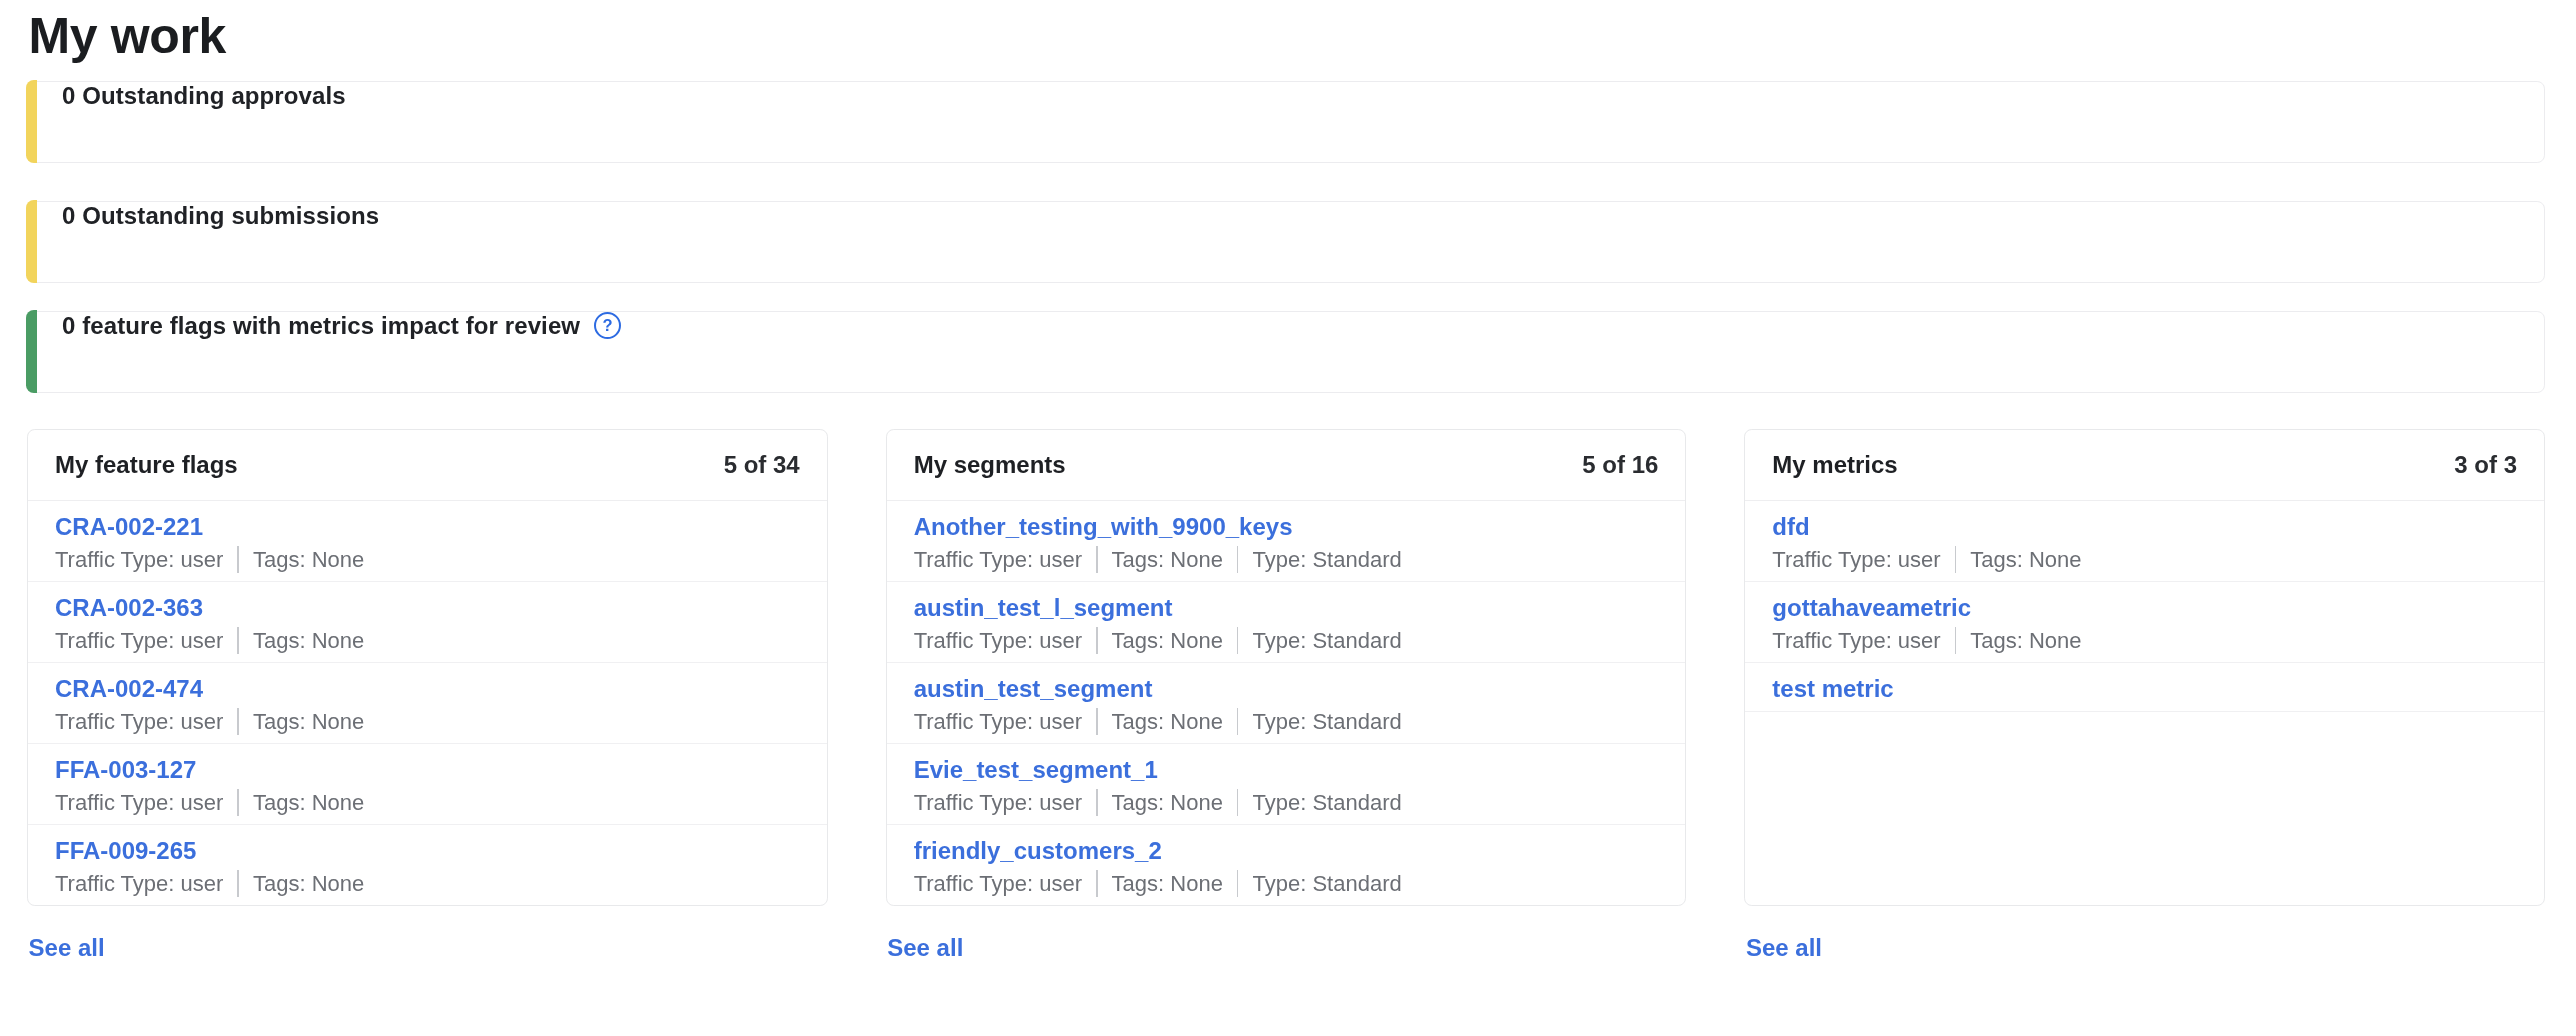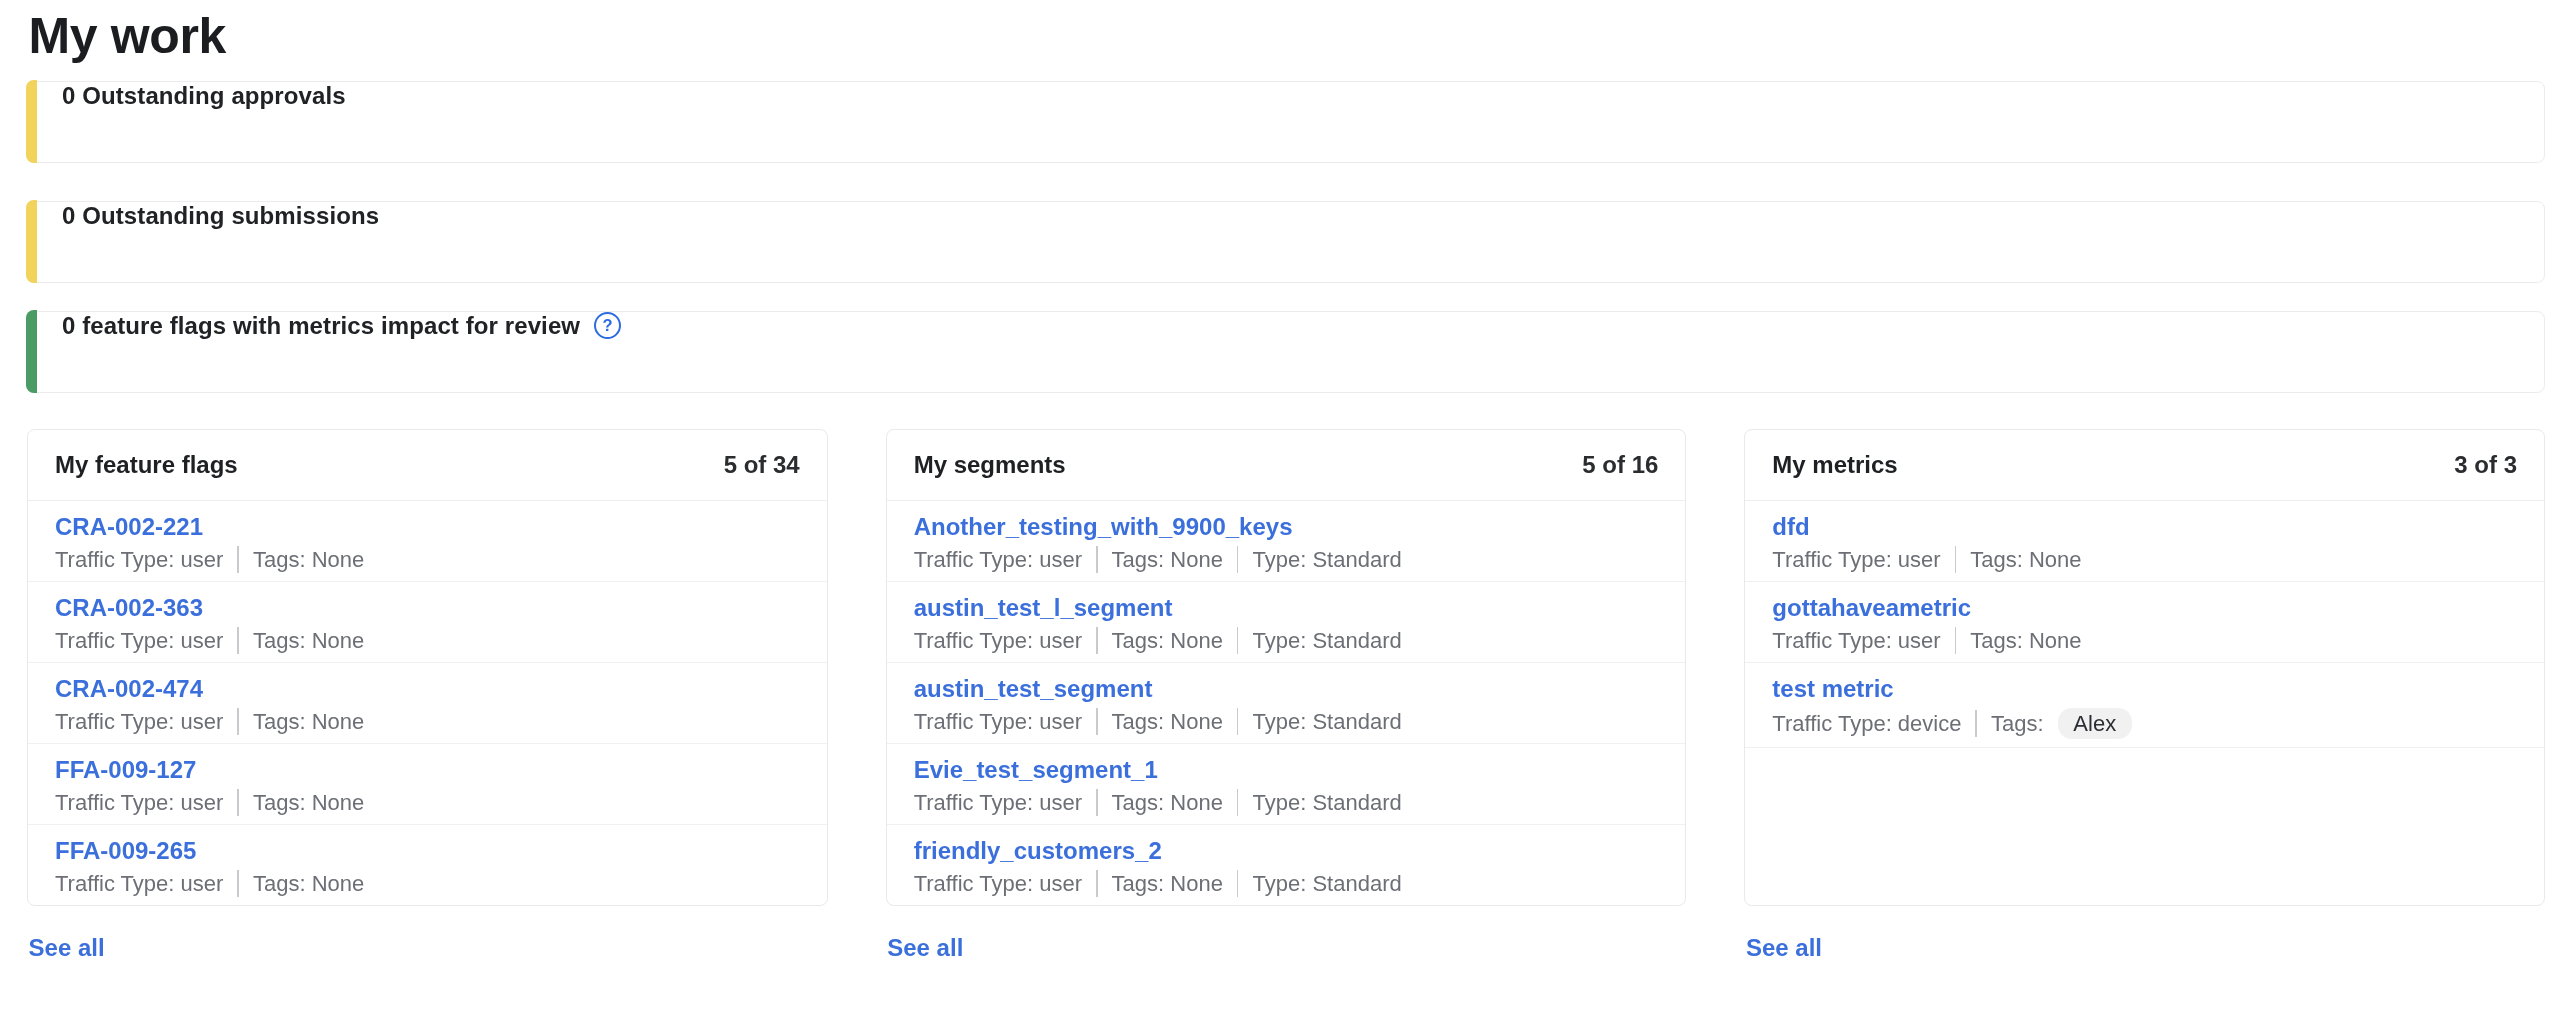--- a/index.html
+++ b/index.html
@@ -162,21 +162,21 @@
         </div>
         <div class="row">
           <a class="row-link">CRA-002-474</a>
           <div class="row-meta">
             <span>Traffic Type: user</span>
             <span class="sep"></span>
             <span>Tags: None</span>
           </div>
         </div>
         <div class="row">
-          <a class="row-link">FFA-009-127</a>
+          <a class="row-link">FFA-003-127</a>
           <div class="row-meta">
             <span>Traffic Type: user</span>
             <span class="sep"></span>
             <span>Tags: None</span>
           </div>
         </div>
         <div class="row no-divider">
           <a class="row-link">FFA-009-265</a>
           <div class="row-meta">
             <span>Traffic Type: user</span>
@@ -265,26 +265,20 @@
         <div class="row">
           <a class="row-link">gottahaveametric</a>
           <div class="row-meta">
             <span>Traffic Type: user</span>
             <span class="sep"></span>
             <span>Tags: None</span>
           </div>
         </div>
         <div class="row">
           <a class="row-link">test metric</a>
-          <div class="row-meta">
-            <span>Traffic Type: device</span>
-            <span class="sep"></span>
-            <span>Tags:</span>
-            <span class="tag-badge">Alex</span>
-          </div>
         </div>
       </div>
       <a class="see-all">See all</a>
     </div>
 
   </div>
 </div>
 
 
 </body></html>

